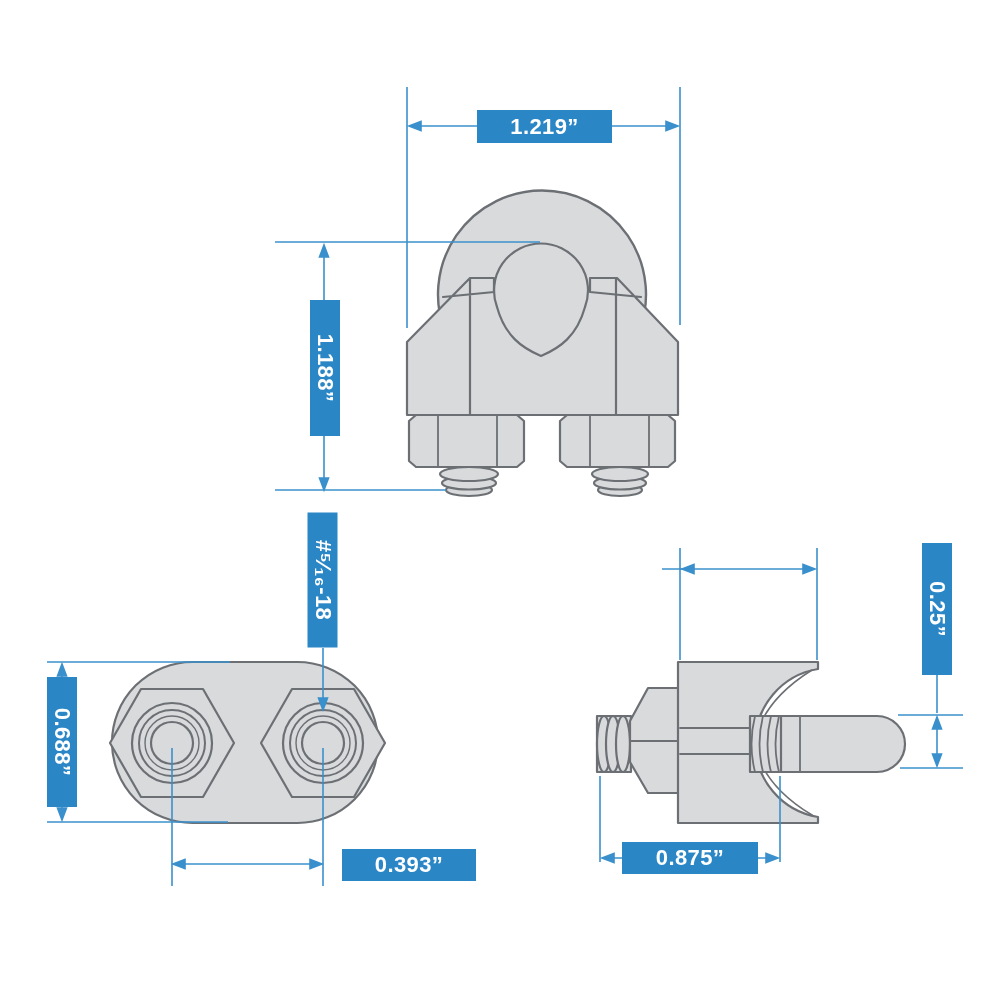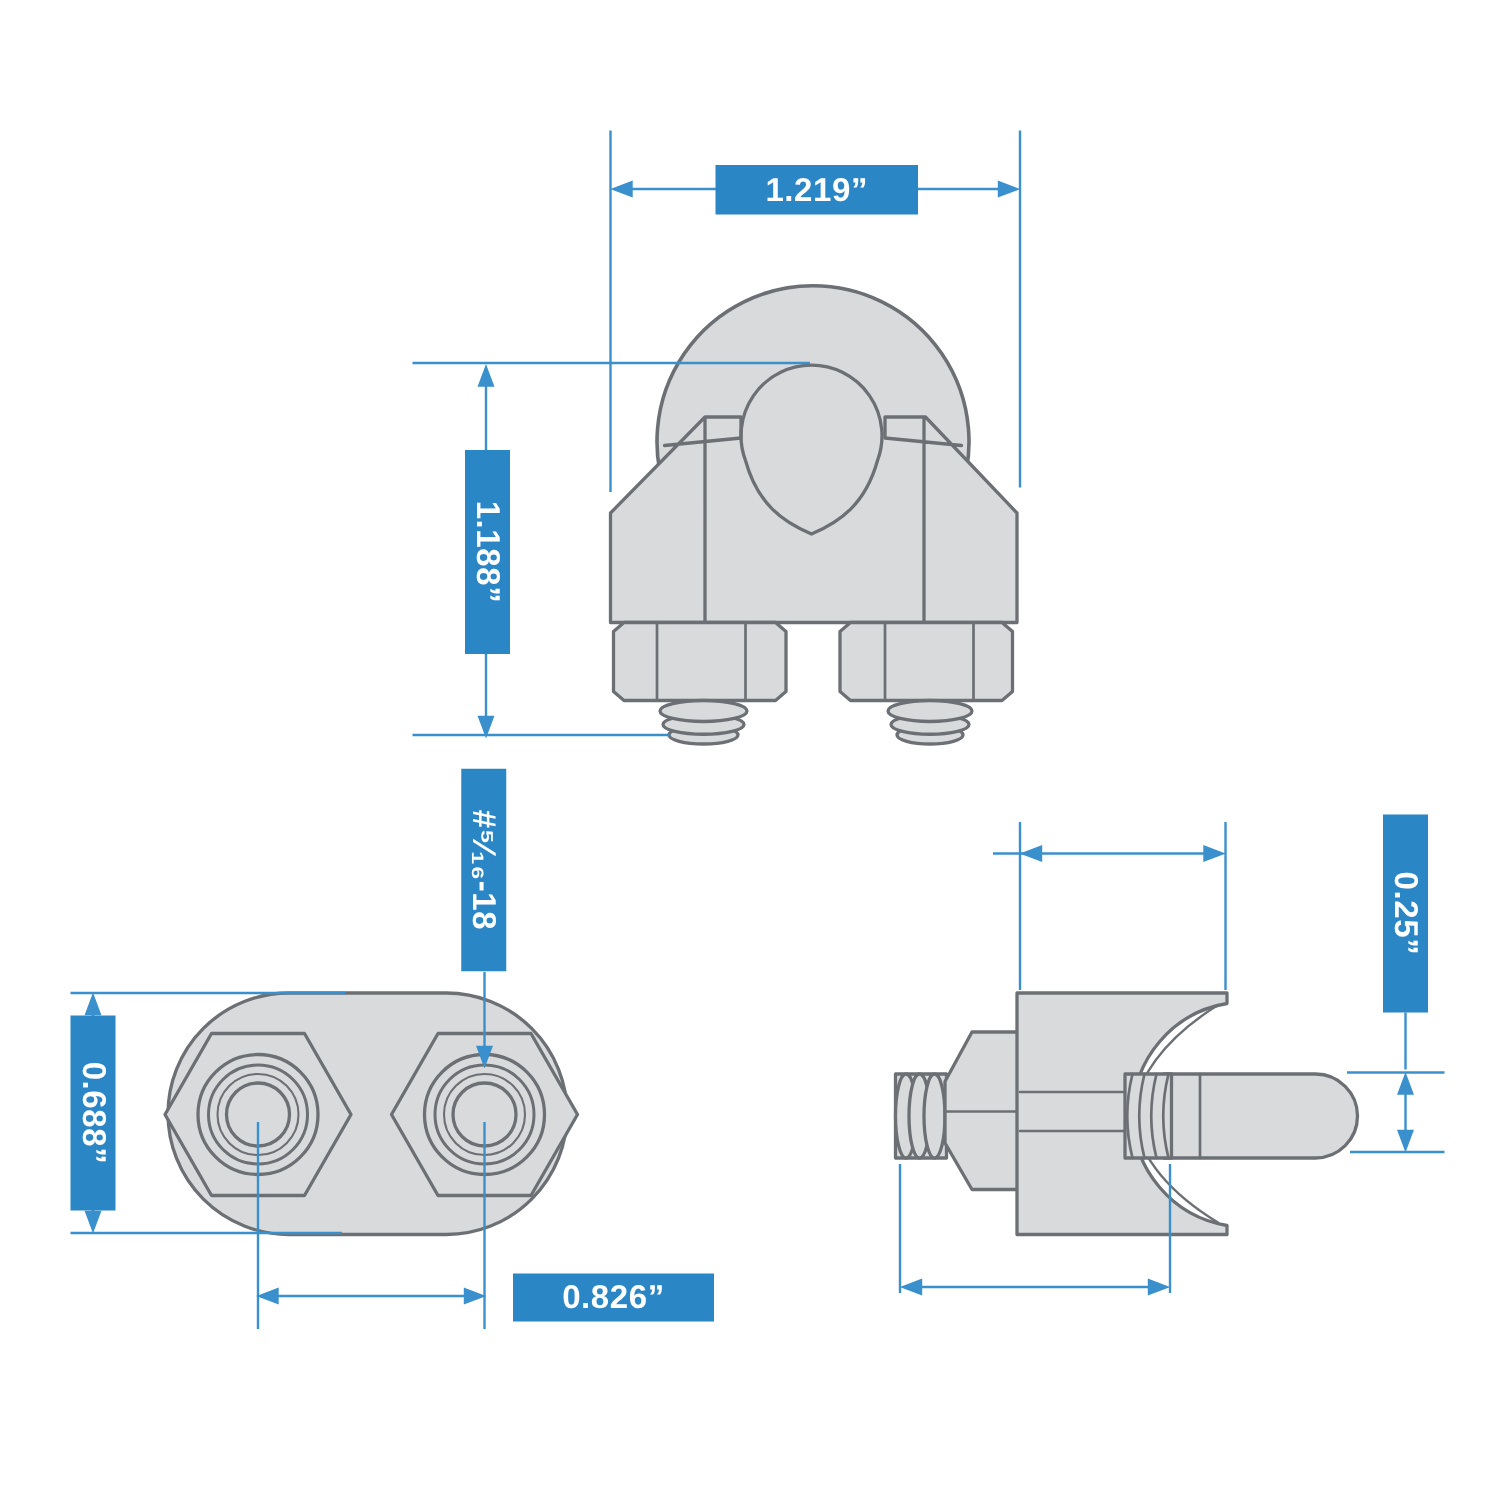--- a/index.html
+++ b/index.html
@@ -144,19 +144,20 @@
   </svg>
 
   <div class="badge" style="left:477px;top:110px;width:135px;height:33px">1.219”</div>
 
   <div class="badge v" style="left:257px;top:353px;width:136px;height:30px">1.188”</div>
 
   <div class="badge v" style="left:255px;top:565px;width:135px;height:30px">#⁵⁄₁₆-18</div>
 
   <div class="badge v" style="left:-3px;top:727px;width:130px;height:30px">0.688”</div>
 
-  <div class="badge" style="left:342px;top:849px;width:134px;height:32px">0.826”</div>
+  <div class="badge" style="left:342px;top:849px;width:134px;height:32px">0.393”</div>
 
 
   <div class="badge v" style="left:871px;top:594px;width:132px;height:30px">0.25”</div>
 
+  <div class="badge" style="left:622px;top:842px;width:136px;height:32px">0.875”</div>
 
 </div>
 
 </body></html>

